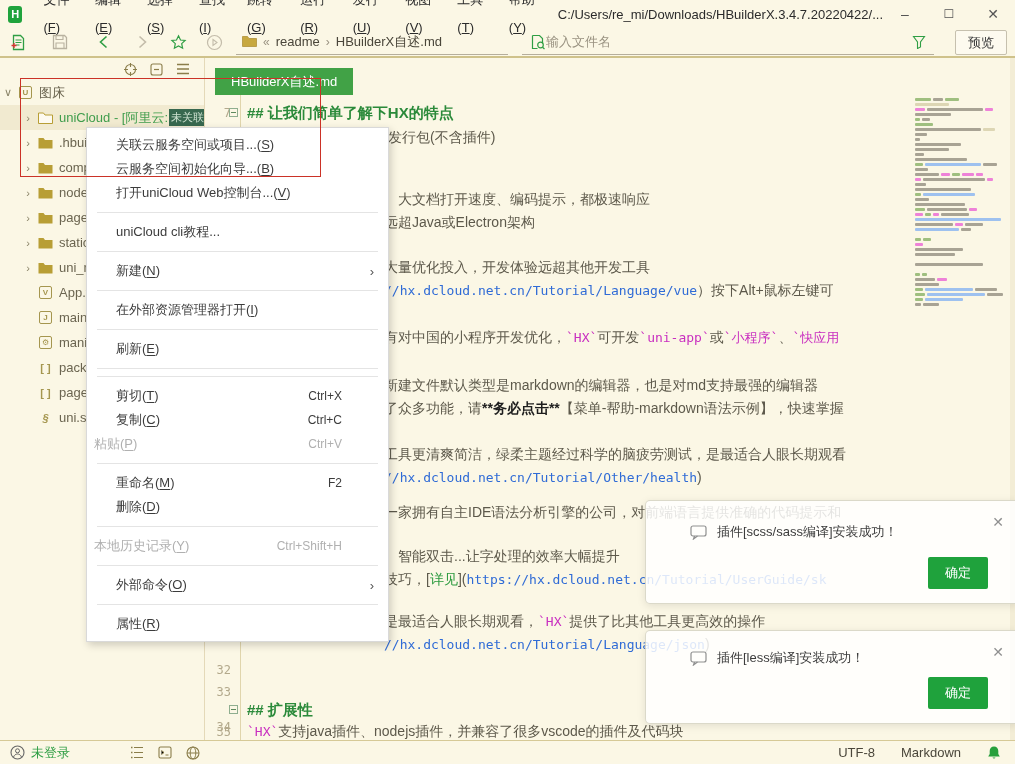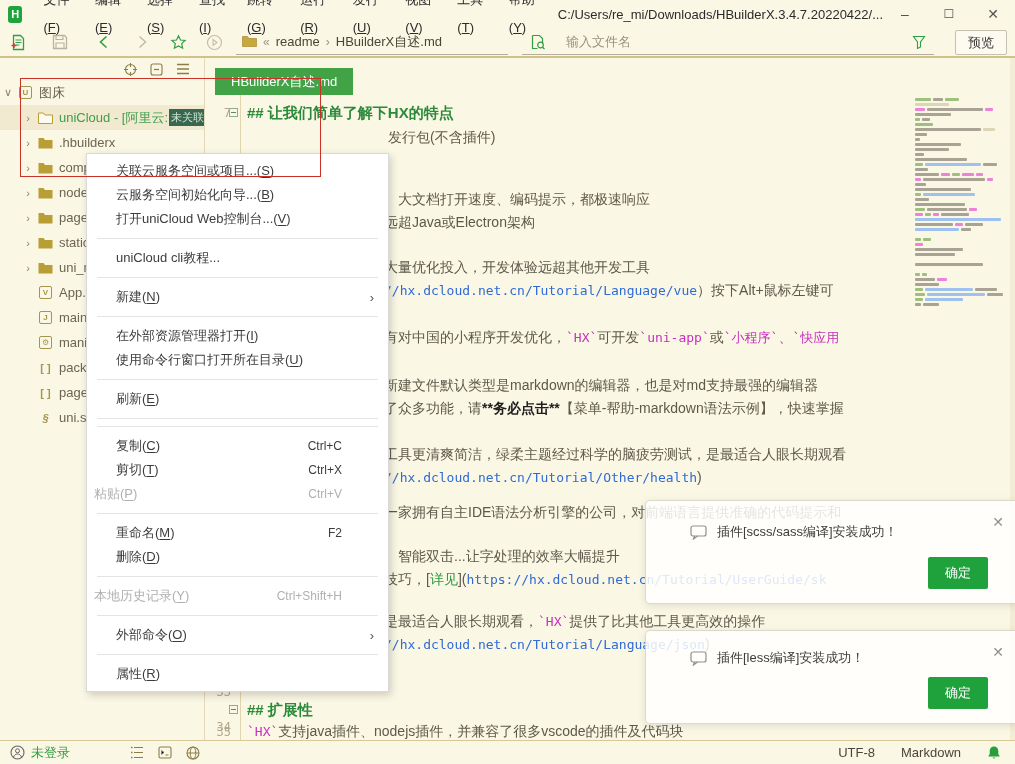--- a/index.html
+++ b/index.html
@@ -16,21 +16,21 @@
   .win-controls{margin-left:auto;display:flex;align-items:center;gap:0;}
   .win-btn{width:44px;text-align:center;font-size:14px;color:#555;line-height:28px;}
 
   
   .toolbar{height:30px;display:flex;align-items:center;border-bottom:2px solid #cfc28b;position:relative;}
   .tool-btn{width:20px;height:20px;display:flex;align-items:center;justify-content:center;}
   .crumb-box{display:flex;align-items:center;height:26px;width:272px;margin-left:12px;
              border-bottom:1px solid #b5ae9c;padding:0 6px;font-size:13px;color:#4a463a;gap:6px;}
   .crumb-sep{color:#9a9382;font-size:12px;}
   .search-box{display:flex;align-items:center;height:26px;width:412px;margin-left:14px;
-              border-bottom:1px solid #b5ae9c;padding:0 8px;gap:20px;}
+              border-bottom:1px solid #b5ae9c;padding:0 8px;gap:0;}
   .search-box input{flex:1;border:none;outline:none;background:transparent;font-size:13px;color:#4a463a;
                     font-family:"Liberation Sans",sans-serif;}
   .search-box input::placeholder{color:#9a9382;}
   .preview-btn{position:absolute;right:8px;top:2px;width:52px;height:25px;border:1px solid #c6c0ae;
                border-radius:2px;background:#fdfaef;font-size:13px;color:#3b3b3b;
                display:flex;align-items:center;justify-content:center;}
 
   
   .main{position:absolute;top:58px;left:0;width:1015px;height:682px;}
   .sidebar{position:absolute;left:0;top:0;width:205px;height:682px;border-right:1px solid #e4d9b8;overflow:hidden;}
@@ -60,21 +60,21 @@
   .seg-code{color:#c92fc0;font-family:"DejaVu Sans Mono",monospace;font-size:13px;}
   .seg-bold{color:#1e1e1e;font-weight:bold;}
   .seg-green{color:#2b9a3e;}
   .minimap{position:absolute;right:10px;top:40px;width:90px;}
   .mrow{height:3px;margin-bottom:2px;display:flex;gap:2px;}
   .mseg{height:3px;border-radius:1px;}
   .scroll-track{position:absolute;right:0;top:0;width:5px;height:682px;background:#f3edd6;}
 
   
   .ctx{position:absolute;left:86px;top:127px;width:303px;background:#ffffff;border:1px solid #d9d9d9;
-       box-shadow:2px 3px 8px rgba(0,0,0,.18);z-index:50;padding:5px 0;margin-top:26px;}
+       box-shadow:2px 3px 8px rgba(0,0,0,.18);z-index:50;padding:5px 0;}
   .ctx-item{height:24px;display:flex;align-items:center;padding:0 12px 0 29px;font-size:13px;color:#3c3c3c;}
   .ctx-item .sc{margin-left:auto;color:#3c3c3c;font-size:12px;padding-right:34px;}
   .ctx-item .arrow{margin-left:auto;color:#555;font-size:13px;padding-right:2px;}
   .ctx-item.disabled, .ctx-item.disabled .sc{color:#b0b0b0;padding-left:7px;}
   .ctx-sep{height:1px;background:#e4e4e4;margin:7px 10px;}
   .ctx-item u{text-underline-offset:2px;}
 
   
   .red-box{position:absolute;left:20px;top:78px;width:301px;height:99px;border:1px solid #cb3227;z-index:70;pointer-events:none;}
 
@@ -523,36 +523,33 @@
       </div>
       <div class="ctx-sep"></div>
       <div class="ctx-item">
         <span>新建(<u>N</u>)</span>
         <span class="arrow">›</span>
       </div>
       <div class="ctx-sep"></div>
       <div class="ctx-item">
         <span>在外部资源管理器打开(<u>I</u>)</span>
       </div>
-      <div class="ctx-item">
-        <span>使用命令行窗口打开所在目录(<u>U</u>)</span>
-      </div>
       <div class="ctx-sep"></div>
       <div class="ctx-item">
         <span>刷新(<u>E</u>)</span>
       </div>
       <div class="ctx-sep"></div>
       <div class="ctx-sep"></div>
+      <div class="ctx-item">
+        <span>剪切(<u>T</u>)</span>
+        <span class="sc">Ctrl+X</span>
+      </div>
       <div class="ctx-item">
         <span>复制(<u>C</u>)</span>
         <span class="sc">Ctrl+C</span>
-      </div>
-      <div class="ctx-item">
-        <span>剪切(<u>T</u>)</span>
-        <span class="sc">Ctrl+X</span>
       </div>
       <div class="ctx-item disabled">
         <span>粘贴(<u>P</u>)</span>
         <span class="sc">Ctrl+V</span>
       </div>
       <div class="ctx-sep"></div>
       <div class="ctx-item">
         <span>重命名(<u>M</u>)</span>
         <span class="sc">F2</span>
       </div>

